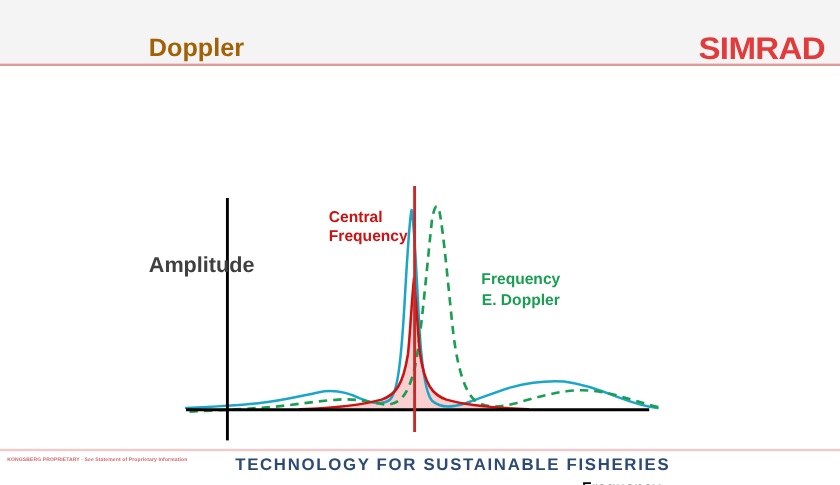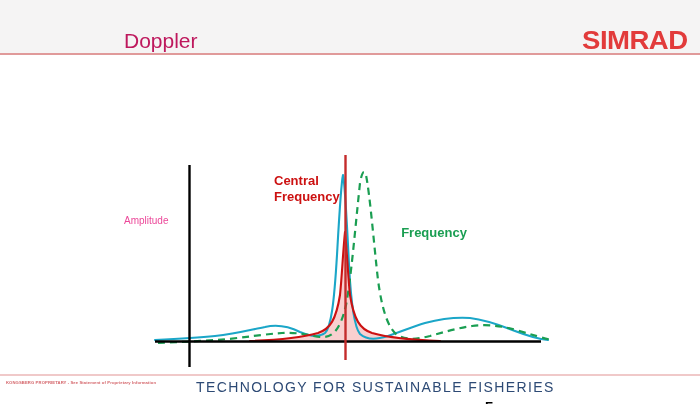--- a/index.html
+++ b/index.html
@@ -29,22 +29,22 @@
     left: 0; top: 53px;
     width: 700px;
     height: 2px;
     background: #e09a9a;
   }
   .slide-title {
     position: absolute;
     left: 124px;
     top: 29px;
     font-size: 21px;
-    font-weight: normal;
-    color: #be185d;
+    font-weight: bold;
+    color: #a16207;
     letter-spacing: 0px;
     line-height: 24px;
   }
   .brand-logo {
     position: absolute;
     right: 12px;
     top: 26px;
     font-size: 26px;
     font-weight: bold;
     color: #e23b3b;
@@ -65,23 +65,23 @@
     position: absolute;
     left: 0; top: 0;
     width: 700px;
     height: 315px;
   }
 
   .label-amplitude {
     position: absolute;
     left: 124px;
     top: 158px;
-    font-size: 10px;
-    font-weight: normal;
-    color: #ec4899;
+    font-size: 18px;
+    font-weight: bold;
+    color: #404040;
     line-height: 16px;
   }
   .label-frequency {
     position: absolute;
     left: 485px;
     top: 344px;
     font-size: 13px;
     font-weight: bold;
     color: #000000;
     line-height: 16px;
@@ -125,21 +125,21 @@
     color: #d4656a;
     letter-spacing: 0.1px;
     white-space: nowrap;
     line-height: 6px;
   }
   .footer-tagline {
     position: absolute;
     left: 196px;
     top: 378px;
     font-size: 14px;
-    font-weight: normal;
+    font-weight: bold;
     color: #2d4a75;
     letter-spacing: 1.4px;
     line-height: 18px;
   }
 </style>
 </head>
 <body>
 
 <div class="header-band"></div>
 <div class="header-rule"></div>
@@ -207,18 +207,19 @@
 
   <div class="label-frequency">Frequency</div>
 
   <div class="label-central">
     <div>Central</div>
     <div>Frequency</div>
   </div>
 
   <div class="label-resultant">
     <div>Frequency</div>
+    <div>E. Doppler</div>
   </div>
 </div>
 
 <div class="footer-rule"></div>
 <div class="footer-proprietary">KONGSBERG PROPRIETARY - See Statement of Proprietary Information</div>
 <div class="footer-tagline">TECHNOLOGY FOR SUSTAINABLE FISHERIES</div>
 
 </body></html>

